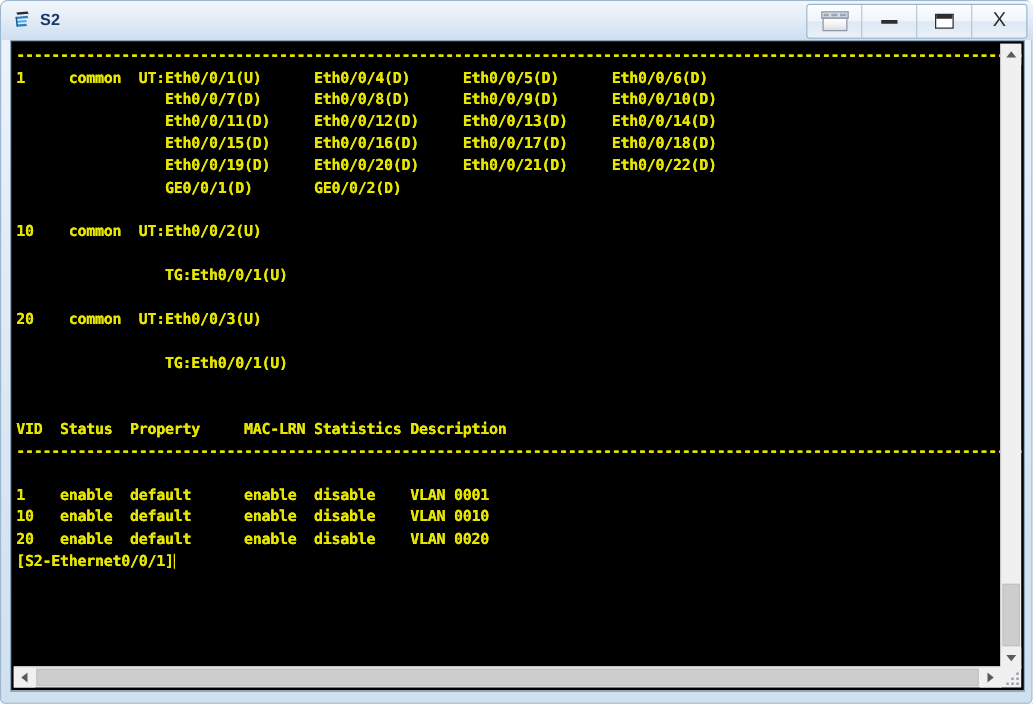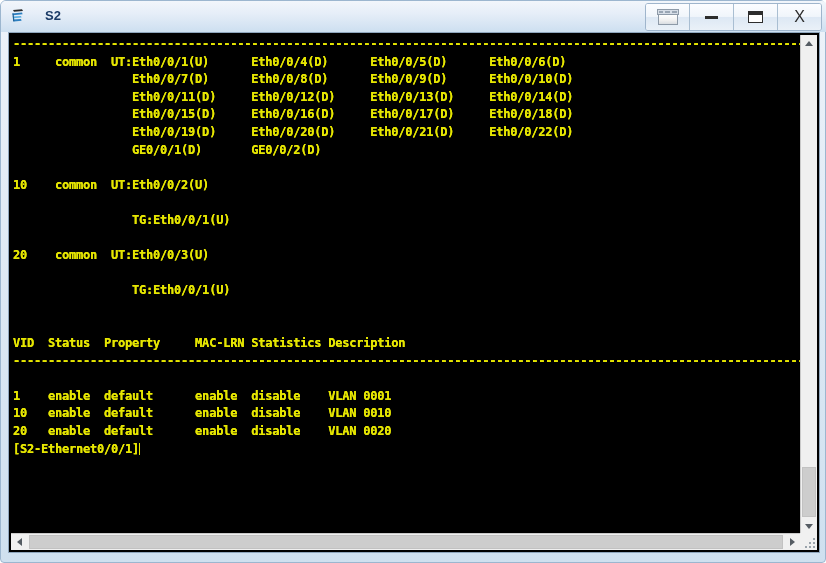--- a/index.html
+++ b/index.html
@@ -36,21 +36,21 @@
     box-sizing: border-box;
     background: linear-gradient(to bottom, #f2f6fb 0%, #e6eef8 40%, #cddff0 100%);
     border-radius: 5px 5px 0 0;
   }
   #title-left {
     position: absolute;
     left: 8px; top: 3px;
     height: 24px;
     display: flex;
     align-items: center;
-    gap: 18px;
+    gap: 5px;
   }
   #app-icon {
     width: 18px;
     height: 18px;
     position: relative;
     display: inline-block;
   }
   #title-text {
     font-size: 13px;
     font-weight: bold;

